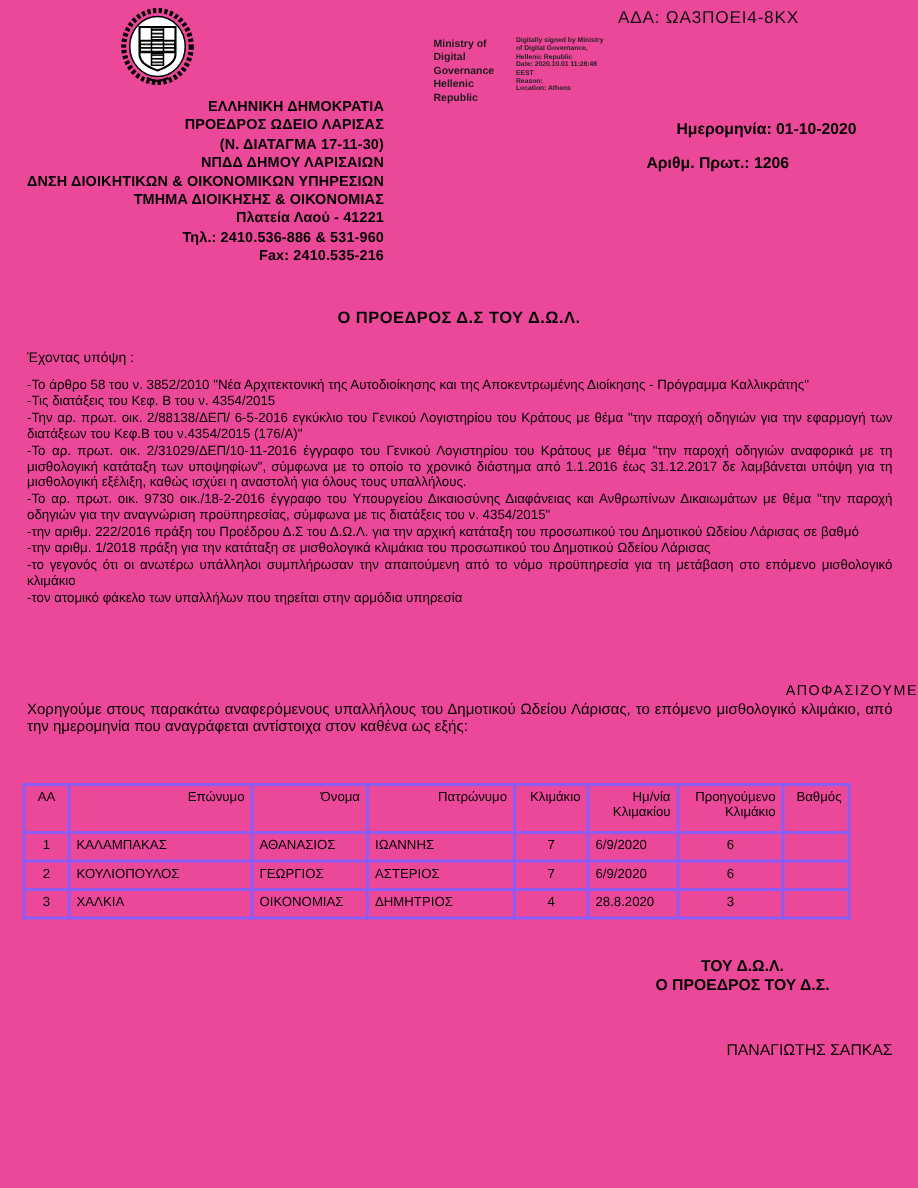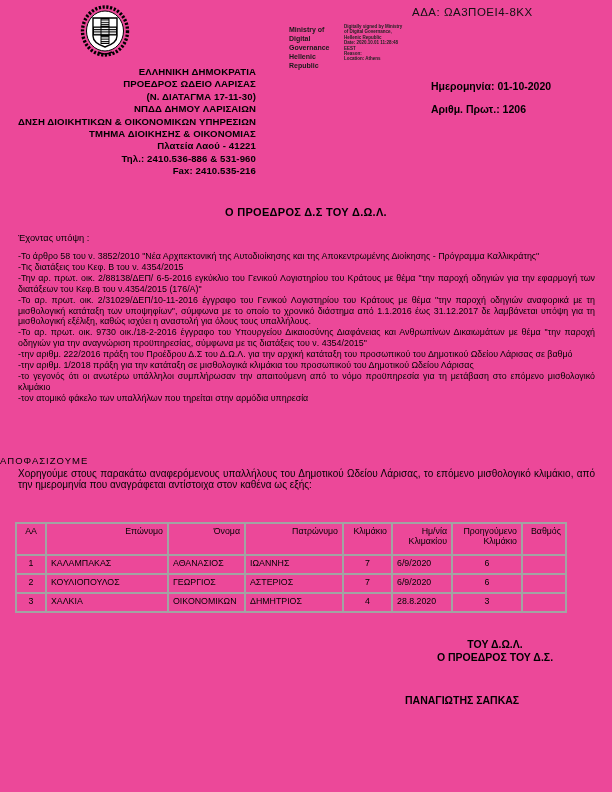--- a/index.html
+++ b/index.html
@@ -22,61 +22,61 @@
   }
   .ada {
     position:absolute; left:412px; top:6px;
     font-size:11.5px; letter-spacing:0.5px; color:#111;
   }
   
   .letterhead {
     position:absolute; left:18px; top:66px;
     font-weight:bold; font-size:9.6px; line-height:12.4px; letter-spacing:0.1px;text-align:right;
   }
-  .meta-date { position:absolute; left:431px; top:80px; font-weight:bold; font-size:10.5px; }
+  .meta-date { position:absolute; left:451px; top:80px; font-weight:bold; font-size:10.5px; }
   .meta-prot { position:absolute; left:431px; top:103px; font-weight:bold; font-size:10.5px; }
   .doc-title {
     position:absolute; left:0; top:206px; width:100%;
     text-align:center; font-weight:bold; font-size:11px; letter-spacing:0.3px;
   }
   .having-regard { position:absolute; left:18px; top:233px; font-size:9.3px; }
   .considerations {
     position:absolute; left:18px; top:251px; width:577px;
     font-size:8.9px; line-height:10.9px; text-align:justify;
   }
   .considerations p { margin:0; }
   .decision-heading {
     position:absolute; left:0; top:455px; width:100%;
-    text-align:left; font-size:9.5px; letter-spacing:1px;
+    text-align:right; font-size:9.5px; letter-spacing:1px;
   }
   .decision-text {
     position:absolute; left:18px; top:469px; width:577px;
     font-size:10px; line-height:10.9px; text-align:justify;
   }
   
   table.staff {
     position:absolute; left:15px; top:522px;
     border-collapse:collapse; table-layout:fixed; width:550px;
     font-size:8.8px;
   }
   table.staff th, table.staff td {
-    border:2px solid #a3a3a3; padding:2px 4px; vertical-align:top;
+    border:2px solid #8b5cf6; padding:2px 4px; vertical-align:top;
     font-weight:normal; overflow:hidden;
   }
   table.staff thead th { height:26px; text-align:right; }
   table.staff tbody td { height:13px; }
   table.staff th.c, table.staff td.c { text-align:center; }
   
   .closing {
     position:absolute; left:405px; top:638px; width:180px;
     text-align:center; font-weight:bold; font-size:10.5px; line-height:13px;
   }
   .signer {
     position:absolute; left:405px; top:694px; width:190px;
-    text-align:left; font-weight:bold; font-size:10.5px;
+    text-align:right; font-weight:normal; font-size:10.5px;
   }
 </style>
 </head>
 <body>
 
 <div class="page">
 
   <div class="emblem">
     <svg width="62" height="56" viewBox="0 0 62 56" xmlns="http://www.w3.org/2000/svg">
       <defs>
@@ -194,21 +194,21 @@
         <td>ΓΕΩΡΓΙΟΣ</td>
         <td>ΑΣΤΕΡΙΟΣ</td>
         <td class="c">7</td>
         <td>6/9/2020</td>
         <td class="c">6</td>
         <td></td>
       </tr>
       <tr>
         <td class="c">3</td>
         <td>ΧΑΛΚΙΑ</td>
-        <td>ΟΙΚΟΝΟΜΙΚΩΝ</td>
+        <td>ΟΙΚΟΝΟΜΙΑΣ</td>
         <td>ΔΗΜΗΤΡΙΟΣ</td>
         <td class="c">4</td>
         <td>28.8.2020</td>
         <td class="c">3</td>
         <td></td>
       </tr>
     </tbody>
   </table>
 
   <div class="closing">

